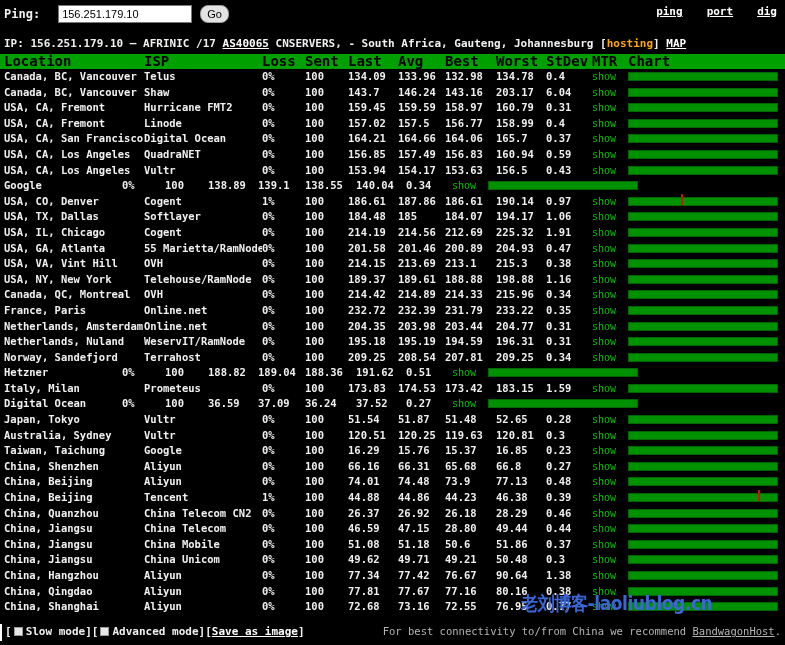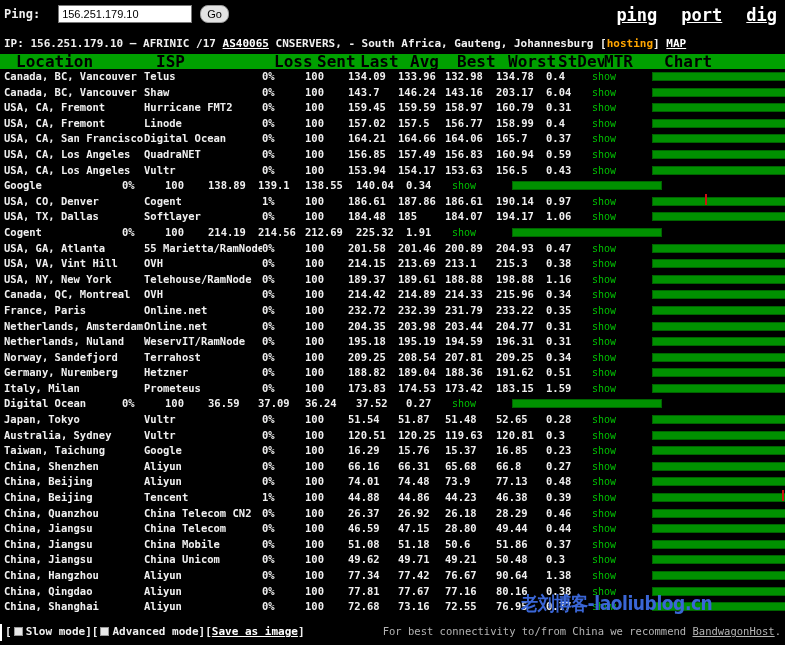--- a/index.html
+++ b/index.html
@@ -14,44 +14,44 @@
   .ping-label { font-size:12px; font-weight:bold; margin-right:18px; line-height:18px; }
   .ping-input {
     width:134px; height:18px; font-family:"Liberation Sans", sans-serif; font-size:11px;
     border:1px solid #777; background:#fff; color:#000; padding:1px 3px;
   }
   .go-btn {
     margin-left:8px; height:18px; font-family:"Liberation Sans", sans-serif; font-size:11px;
     background:#e3e3e3; color:#000; border:1px solid #999; border-radius:8px; padding:0 6px; cursor:pointer;
   }
   .topnav { margin-left:auto; display:flex; gap:24px; padding-right:4px; }
-  .topnav a { color:#fff; font-size:17px; font-weight:bold; text-decoration:underline; cursor:pointer; }
+  .topnav a { color:#fff; font-size:11px; font-weight:bold; text-decoration:underline; cursor:pointer; }
   
   .ip-line { padding:9px 4px 0 4px; font-size:11px; font-weight:bold; height:26px; white-space:nowrap; }
   .ip-line a { color:#fff; text-decoration:underline; cursor:pointer; }
   .tag-hosting { color:#ffa500; }
   
   .thead {
-    display:flex; background:#00a000; color:#000; font-weight:bold; font-size:16px;
-    height:15px; line-height:15px; padding-left:16px;
+    display:flex; background:#00a000; color:#000; font-weight:bold; font-size:14px;
+    height:15px; line-height:15px; padding-left:4px;
   }
   .tbody { flex:1; }
   .tr { display:flex; height:15.6px; line-height:15.6px; font-size:10.5px; font-weight:bold; padding-left:4px; white-space:nowrap; }
   .td, .th { overflow:hidden; }
   .col-location { width:140px; }
   .col-isp   { width:118px; }
   .col-loss  { width:43px; }
   .col-sent  { width:43px; }
   .col-last  { width:50px; }
   .col-avg   { width:47px; }
   .col-best  { width:51px; }
   .col-worst { width:50px; }
   .col-stdev { width:46px; }
   .col-mtr   { width:36px; }
-  .col-chart { flex:1;margin-left:24px; }
+  .col-chart { flex:1; }
   .show-link { color:#00c000; font-size:10px; font-weight:normal; text-decoration:none; cursor:pointer; }
   .bar {
     position:relative; margin-top:3px; width:150px; height:9px;
     background:#009100; border:1px solid #006400;
   }
   .loss-tick {
     position:absolute; bottom:0; width:2px; height:13px; background:#cc1111;
   }
   
   .footer { height:24px; display:flex; align-items:center; font-size:11px; font-weight:bold; padding:0 4px 4px 2px; position:relative; }
@@ -248,20 +248,21 @@
         <div class="td col-avg">185</div>
         <div class="td col-best">184.07</div>
         <div class="td col-worst">194.17</div>
         <div class="td col-stdev">1.06</div>
         <div class="td col-mtr"><a class="show-link">show</a></div>
         <div class="td col-chart">
           <div class="bar"></div>
         </div>
       </div>
       <div class="tr">
+        <div class="td col-location">USA, IL, Chicago</div>
         <div class="td col-isp">Cogent</div>
         <div class="td col-loss">0%</div>
         <div class="td col-sent">100</div>
         <div class="td col-last">214.19</div>
         <div class="td col-avg">214.56</div>
         <div class="td col-best">212.69</div>
         <div class="td col-worst">225.32</div>
         <div class="td col-stdev">1.91</div>
         <div class="td col-mtr"><a class="show-link">show</a></div>
         <div class="td col-chart">
@@ -382,21 +383,20 @@
         <div class="td col-avg">208.54</div>
         <div class="td col-best">207.81</div>
         <div class="td col-worst">209.25</div>
         <div class="td col-stdev">0.34</div>
         <div class="td col-mtr"><a class="show-link">show</a></div>
         <div class="td col-chart">
           <div class="bar"></div>
         </div>
       </div>
       <div class="tr">
-        <div class="td col-location">Germany, Nuremberg</div>
         <div class="td col-isp">Hetzner</div>
         <div class="td col-loss">0%</div>
         <div class="td col-sent">100</div>
         <div class="td col-last">188.82</div>
         <div class="td col-avg">189.04</div>
         <div class="td col-best">188.36</div>
         <div class="td col-worst">191.62</div>
         <div class="td col-stdev">0.51</div>
         <div class="td col-mtr"><a class="show-link">show</a></div>
         <div class="td col-chart">

